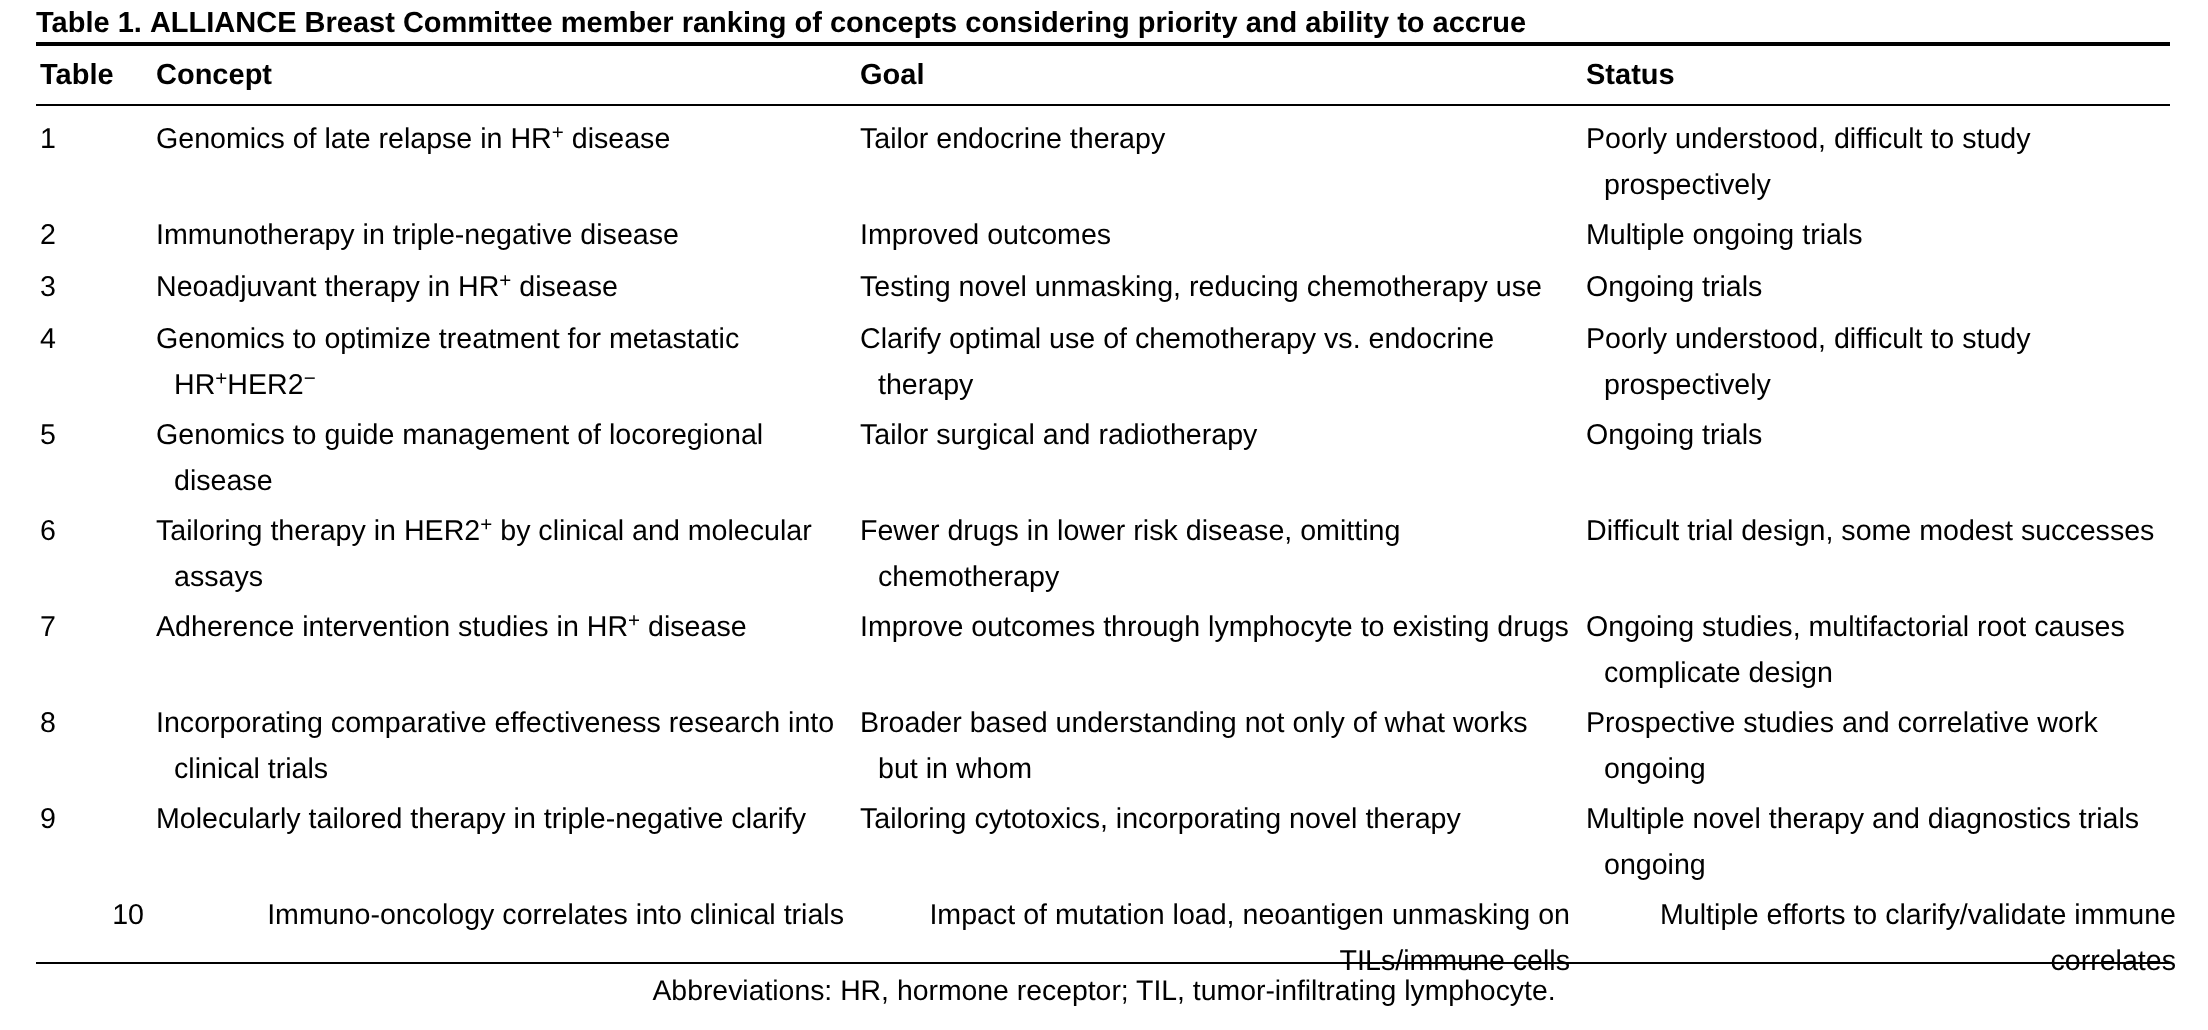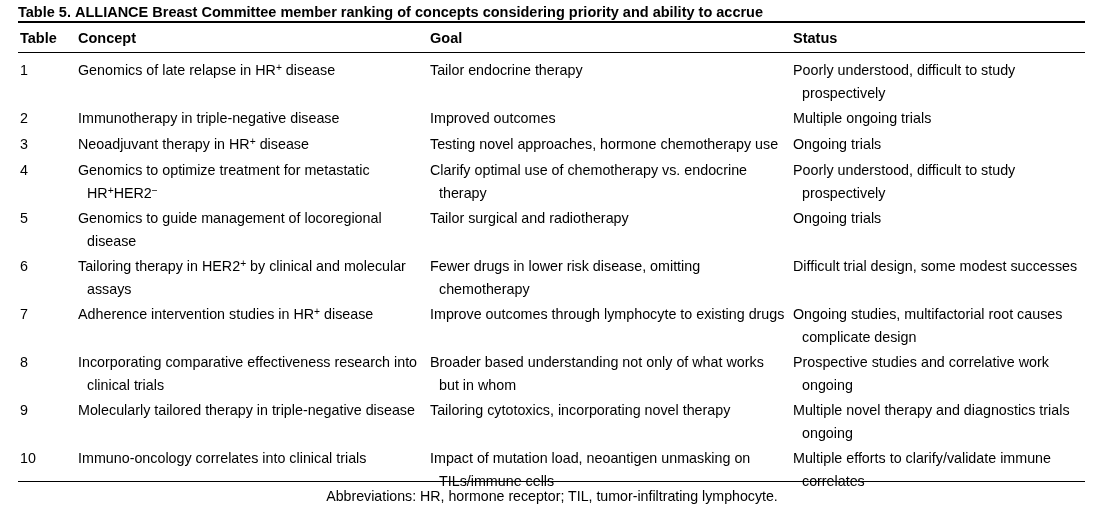--- a/index.html
+++ b/index.html
@@ -120,21 +120,21 @@
     white-space: nowrap;
     text-align: center;
   }
 </style>
 </head>
 <body>
 
 <div id="table-figure">
 
   <div class="caption">
-    <span class="caption-label">Table 5.</span>
+    <span class="caption-label">Table 1.</span>
     <span class="caption-text">ALLIANCE Breast Committee member ranking of concepts considering priority and ability to accrue</span>
   </div>
 
   <div class="rule rule-top"></div>
 
   <div class="thead">
     <div class="th th-rank">Table</div>
     <div class="th th-concept">Concept</div>
     <div class="th th-goal">Goal</div>
     <div class="th th-status">Status</div>
@@ -151,21 +151,21 @@
       </div>
       <div class="trow" style="height: 25px;">
         <div class="cell c-rank">2</div>
         <div class="cell c-concept">Immunotherapy in triple-negative disease</div>
         <div class="cell c-goal">Improved outcomes</div>
         <div class="cell c-status">Multiple ongoing trials</div>
       </div>
       <div class="trow" style="height: 25px;">
         <div class="cell c-rank">3</div>
         <div class="cell c-concept">Neoadjuvant therapy in HR<sup>+</sup> disease</div>
-        <div class="cell c-goal">Testing novel approaches, hormone chemotherapy use</div>
+        <div class="cell c-goal">Testing novel unmasking, reducing chemotherapy use</div>
         <div class="cell c-status">Ongoing trials</div>
       </div>
       <div class="trow" style="height: 47px;">
         <div class="cell c-rank">4</div>
         <div class="cell c-concept">Genomics to optimize treatment for metastatic HR<sup>+</sup>HER2<sup>−</sup></div>
         <div class="cell c-goal">Clarify optimal use of chemotherapy vs. endocrine therapy</div>
         <div class="cell c-status">Poorly understood, difficult to study prospectively</div>
       </div>
       <div class="trow" style="height: 47px;">
         <div class="cell c-rank">5</div>
@@ -186,25 +186,25 @@
         <div class="cell c-status">Ongoing studies, multifactorial root causes complicate design</div>
       </div>
       <div class="trow" style="height: 47px;">
         <div class="cell c-rank">8</div>
         <div class="cell c-concept">Incorporating comparative effectiveness research into clinical trials</div>
         <div class="cell c-goal">Broader based understanding not only of what works but in whom</div>
         <div class="cell c-status">Prospective studies and correlative work ongoing</div>
       </div>
       <div class="trow" style="height: 47px;">
         <div class="cell c-rank">9</div>
-        <div class="cell c-concept">Molecularly tailored therapy in triple-negative disease</div>
+        <div class="cell c-concept">Molecularly tailored therapy in triple-negative clarify</div>
         <div class="cell c-goal">Tailoring cytotoxics, incorporating novel therapy</div>
         <div class="cell c-status">Multiple novel therapy and diagnostics trials ongoing</div>
       </div>
-      <div class="trow" style="height: 47px;">
+      <div class="trow" style="height: 47px; text-align: right;">
         <div class="cell c-rank">10</div>
         <div class="cell c-concept">Immuno-oncology correlates into clinical trials</div>
         <div class="cell c-goal">Impact of mutation load, neoantigen unmasking on TILs/immune cells</div>
         <div class="cell c-status">Multiple efforts to clarify/validate immune correlates</div>
       </div>
     </div>
 
   <div class="rule rule-bottom"></div>
 
   <div class="footnote">Abbreviations: HR, hormone receptor; TIL, tumor-infiltrating lymphocyte.</div>

